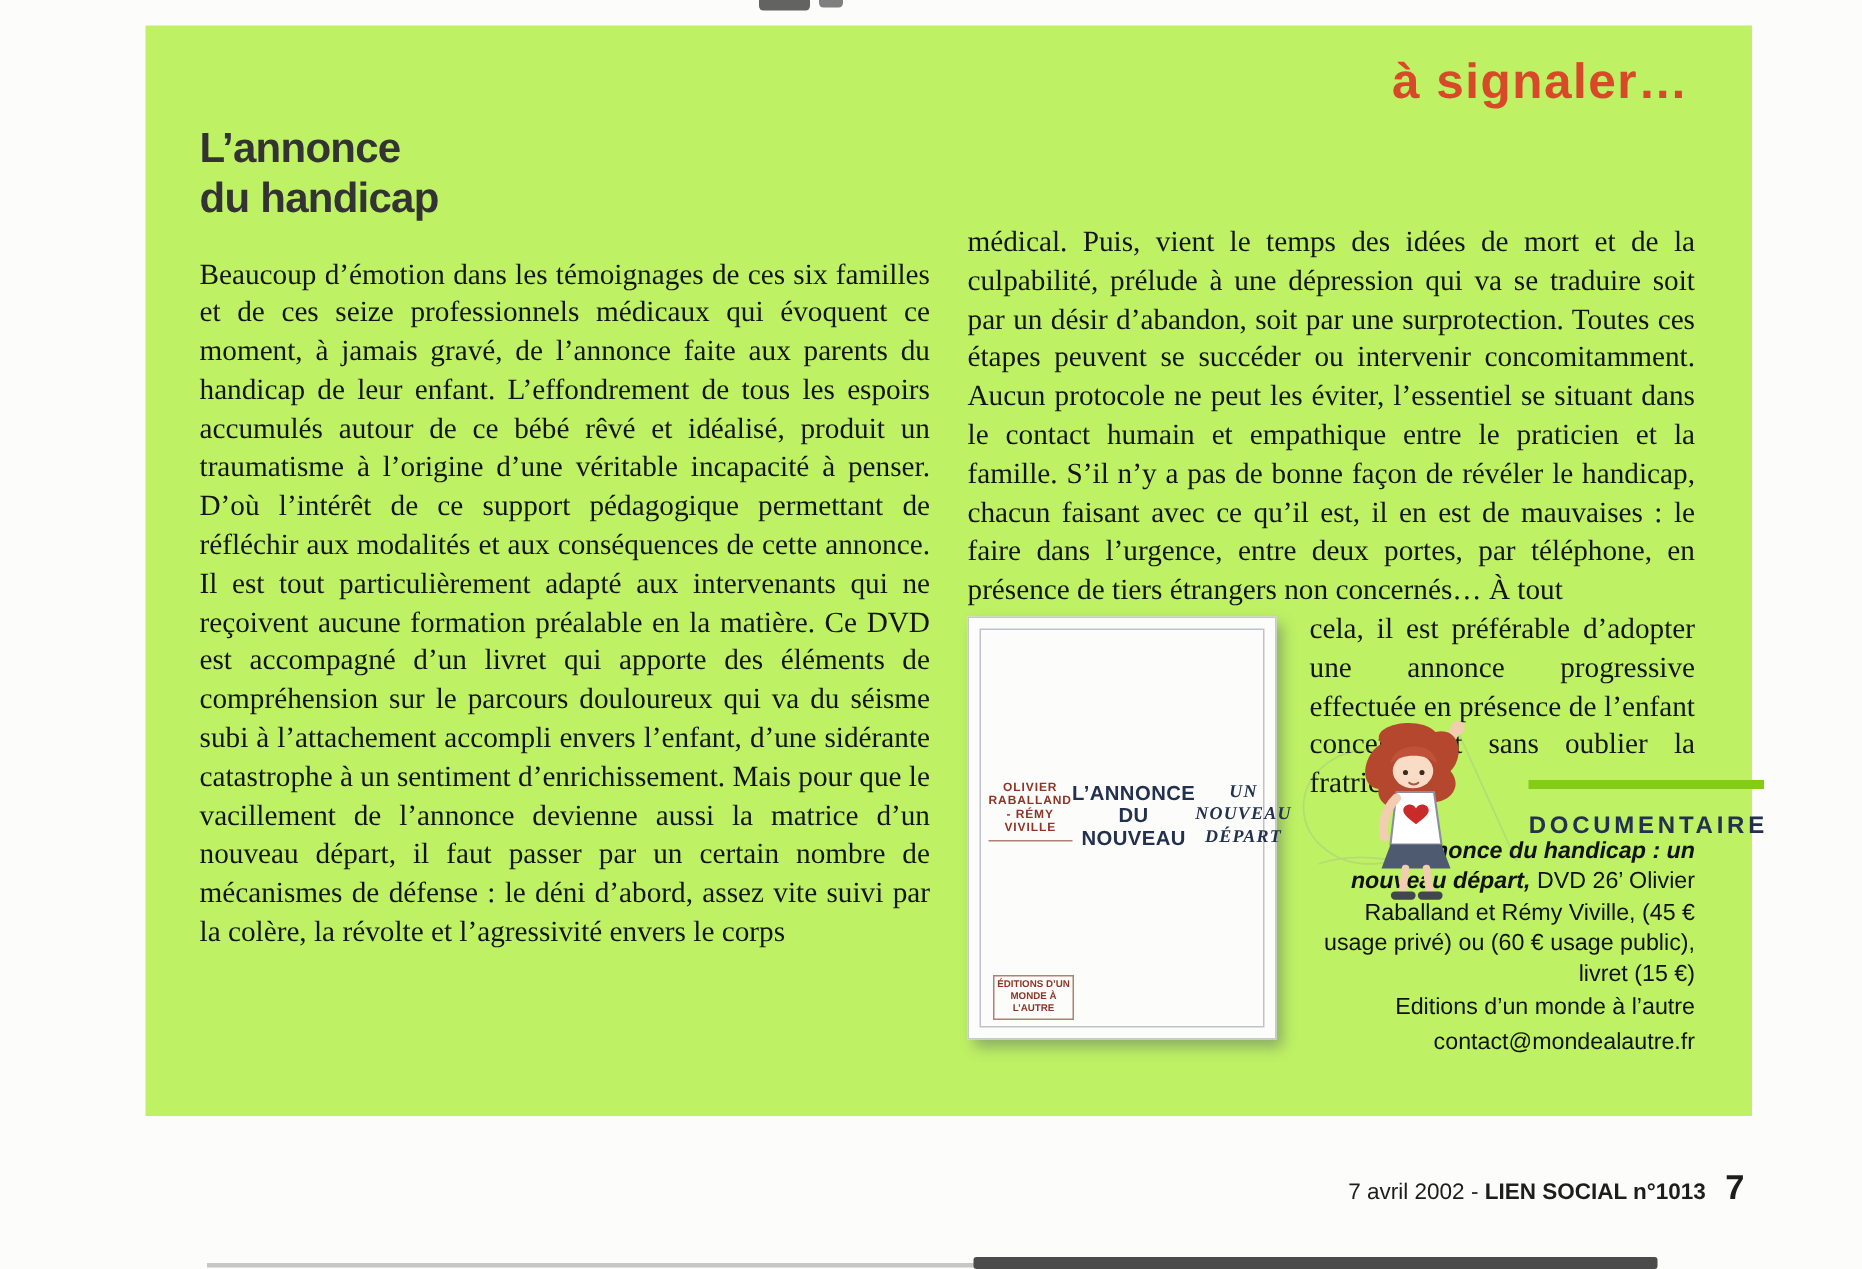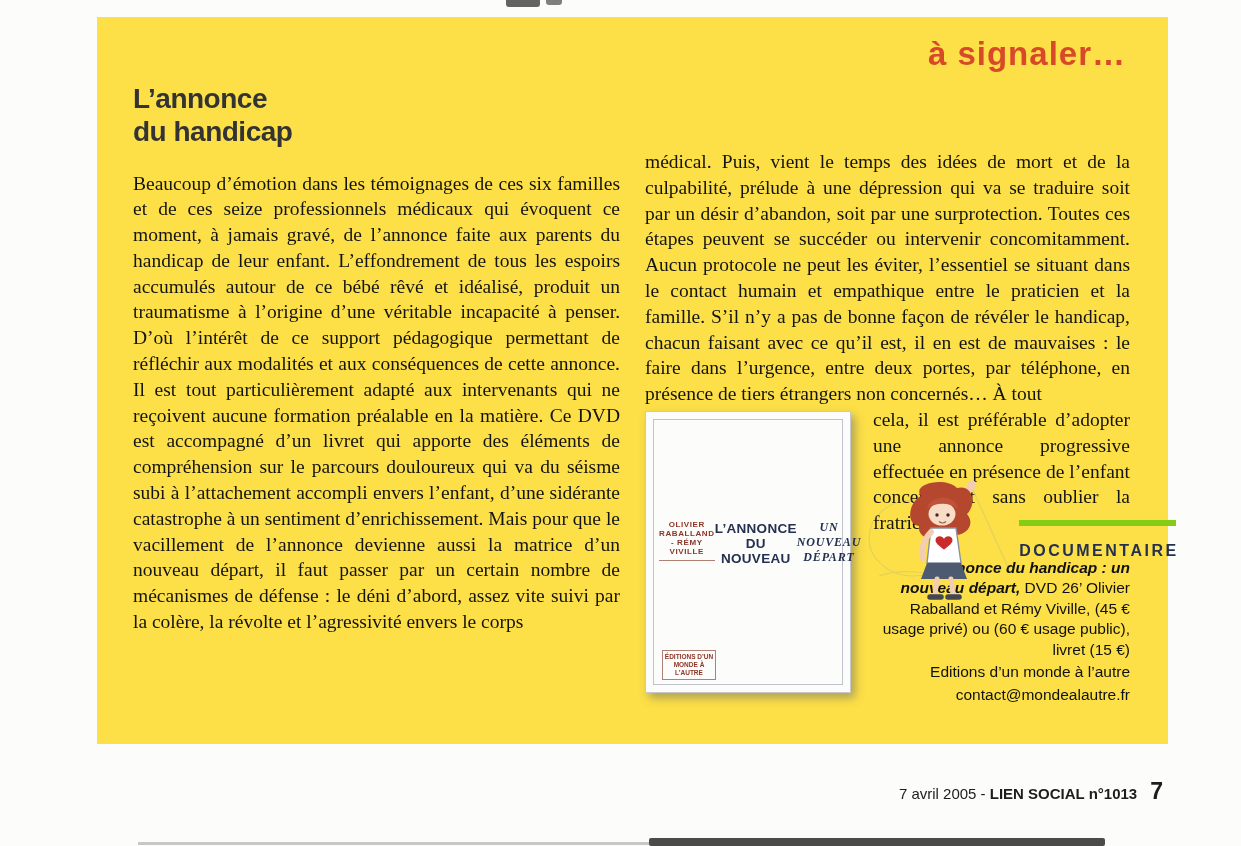--- a/index.html
+++ b/index.html
@@ -13,21 +13,21 @@
 
   
   .smudge-a { position:absolute; left:506px; top:0; width:34px; height:7px; background:#3c3c3c; border-radius:0 0 3px 3px; opacity:.8; }
   .smudge-b { position:absolute; left:546px; top:0; width:16px; height:5px; background:#4a4a4a; border-radius:0 0 3px 3px; opacity:.7; }
   .bottom-line-light { position:absolute; left:138px; top:842px; width:515px; height:3px; background:#c7c7c5; }
   .bottom-line-dark  { position:absolute; left:649px; top:838px; width:456px; height:8px; background:#4b4b4b; border-radius:2px; }
 
   
   .panel {
     position:absolute; left:97px; top:17px; width:1071px; height:727px;
-    background:#fde047;
+    background:#bef264;
   }
 
   .section-label {
     position:absolute; top:18px; right:42px;
     font-family:"Liberation Sans","DejaVu Sans",sans-serif;
     font-weight:700; font-size:33px; letter-spacing:1px;
     color:#d8492a;
   }
 
   .col-left  { position:absolute; left:36px;  top:66px;  width:487px; }
@@ -182,13 +182,13 @@
 
     <div class="caption">
       <p><span class="caption-title">L’annonce du handicap : un nouveau départ,</span><span> DVD 26’ Olivier Raballand et Rémy Viville, (45 € usage privé) ou (60 € usage public), livret (15 €)</span></p>
       <div class="caption-line">Editions d’un monde à l’autre</div>
       <div class="caption-line">contact@mondealautre.fr</div>
     </div>
   </div>
 
 </div>
 
-<div class="footer"><span>7 avril 2005 - </span><span class="magazine">LIEN SOCIAL n°1013</span><span class="page-number">7</span></div>
+<div class="footer"><span>7 avril 2002 - </span><span class="magazine">LIEN SOCIAL n°1013</span><span class="page-number">7</span></div>
 
 </body></html>

